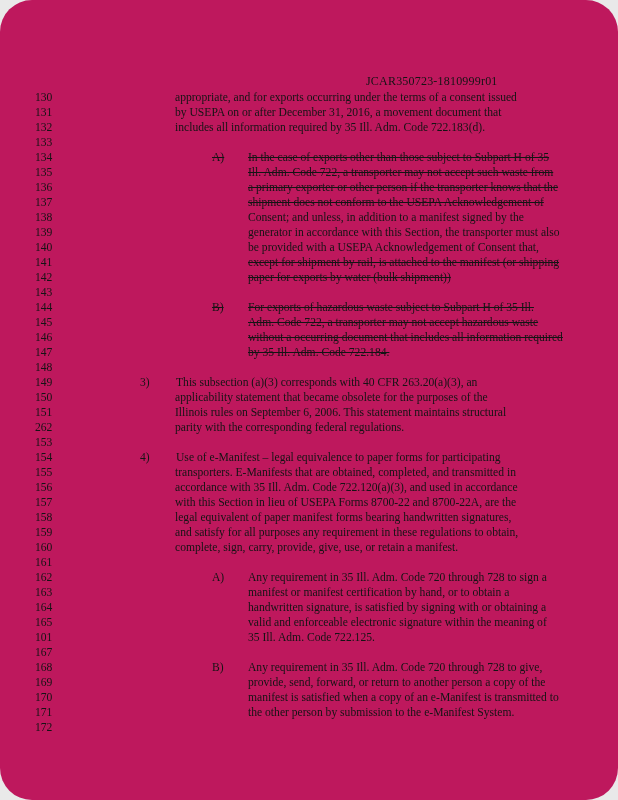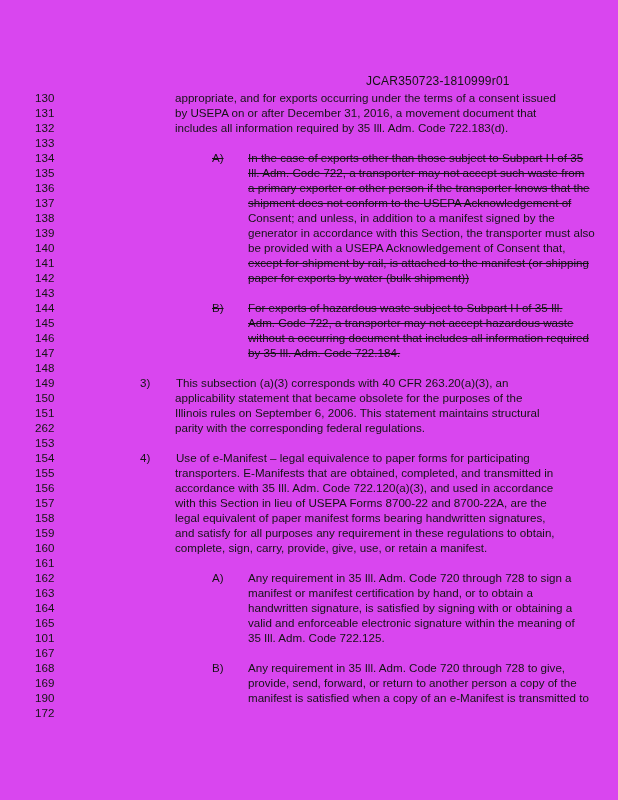--- a/index.html
+++ b/index.html
@@ -4,25 +4,26 @@
 <style>
   html, body {
     margin: 0;
     padding: 0;
     background: #e9e9e9;
   }
   .page {
     width: 618px;
     height: 800px;
     margin: 0 auto;
-    background: #d946ef;
+    background: #be185d;
     position: relative;
     overflow: hidden;
-    font-family: Liberation Sans, sans-serif;
+    font-family: Liberation Serif, serif;
     color: #141414;
+    border-radius: 32px;
   }
   .doc-id {
     position: absolute;
     top: 74px;
     left: 366px;
     font-size: 12px;
     letter-spacing: 0.2px;
   }
   .rows {
     position: absolute;
@@ -378,27 +379,34 @@
 
   <div class="row">
     <span class="ln">169</span>
     <span class="content i2c">
 
       <span class="text">provide, send, forward, or return to another person a copy of the</span>
     </span>
   </div>
 
   <div class="row">
-    <span class="ln">190</span>
+    <span class="ln">170</span>
     <span class="content i2c">
 
       <span class="text">manifest is satisfied when a copy of an e-Manifest is transmitted to</span>
     </span>
   </div>
 
+  <div class="row">
+    <span class="ln">171</span>
+    <span class="content i2c">
+
+      <span class="text">the other person by submission to the e-Manifest System.</span>
+    </span>
+  </div>
 
   <div class="row">
     <span class="ln">172</span>
     <span class="content i1">
 
       <span class="text"></span>
     </span>
   </div>
 </div>
 </div>

